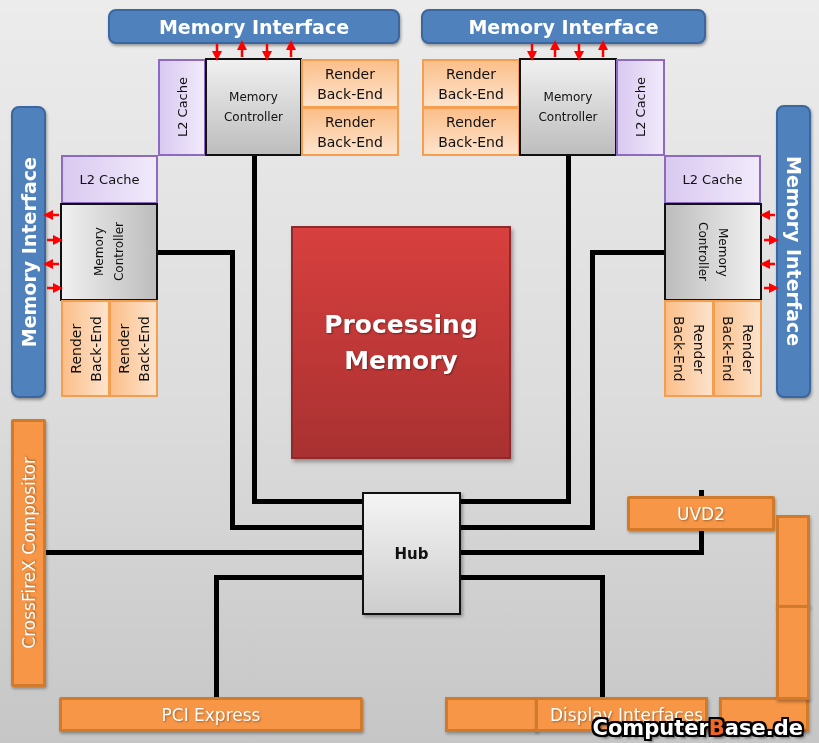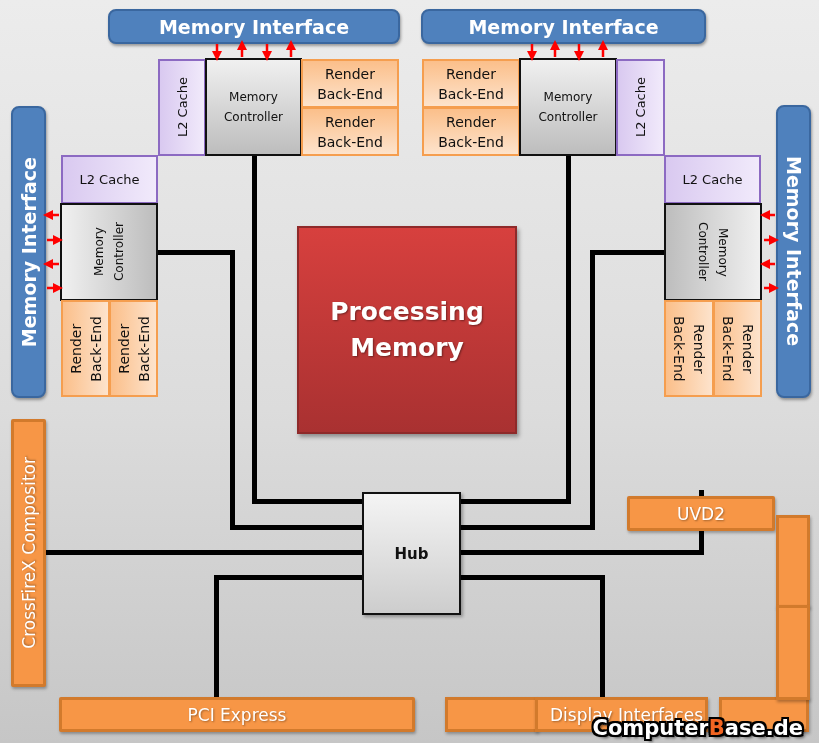--- a/index.html
+++ b/index.html
@@ -153,34 +153,34 @@
         <div>Back-End</div>
       </div>
   </div>
   <div class="box rbe rbe-v" style="left:713px;top:300px;width:49px;height:97px;">
     <div class="vt-cw" style="line-height:20px;">
         <div>Render</div>
         <div>Back-End</div>
       </div>
   </div>
 
-  <div class="box proc" style="left:297px;top:226px;width:220px;height:208px;">
+  <div class="box proc" style="left:291px;top:226px;width:220px;height:233px;">
     <div>
         <div>Processing</div>
         <div>Memory</div>
       </div>
   </div>
   <div class="box hub" style="left:362px;top:492px;width:99px;height:123px;">
     <span>Hub</span>
   </div>
 
   <div class="box orange" style="left:11px;top:419px;width:35px;height:268px;">
     <span class="vt">CrossFireX Compositor</span>
   </div>
-  <div class="box orange" style="left:59px;top:697px;width:356px;height:35px;">
+  <div class="box orange" style="left:59px;top:697px;width:304px;height:35px;">
     <span>PCI Express</span>
   </div>
   <div class="box orange" style="left:627px;top:456px;width:148px;height:35px;margin-top:40px;">
     <span>UVD2</span>
   </div>
 
   <div class="box orange" style="left:445px;top:697px;width:93px;height:35px;border-radius:0;"></div>
   <div class="box orange" style="left:535px;top:697px;width:173px;height:35px;border-radius:0;justify-content:flex-start;padding-left:12px;">
     <span>Display Interfaces</span>
   </div>

